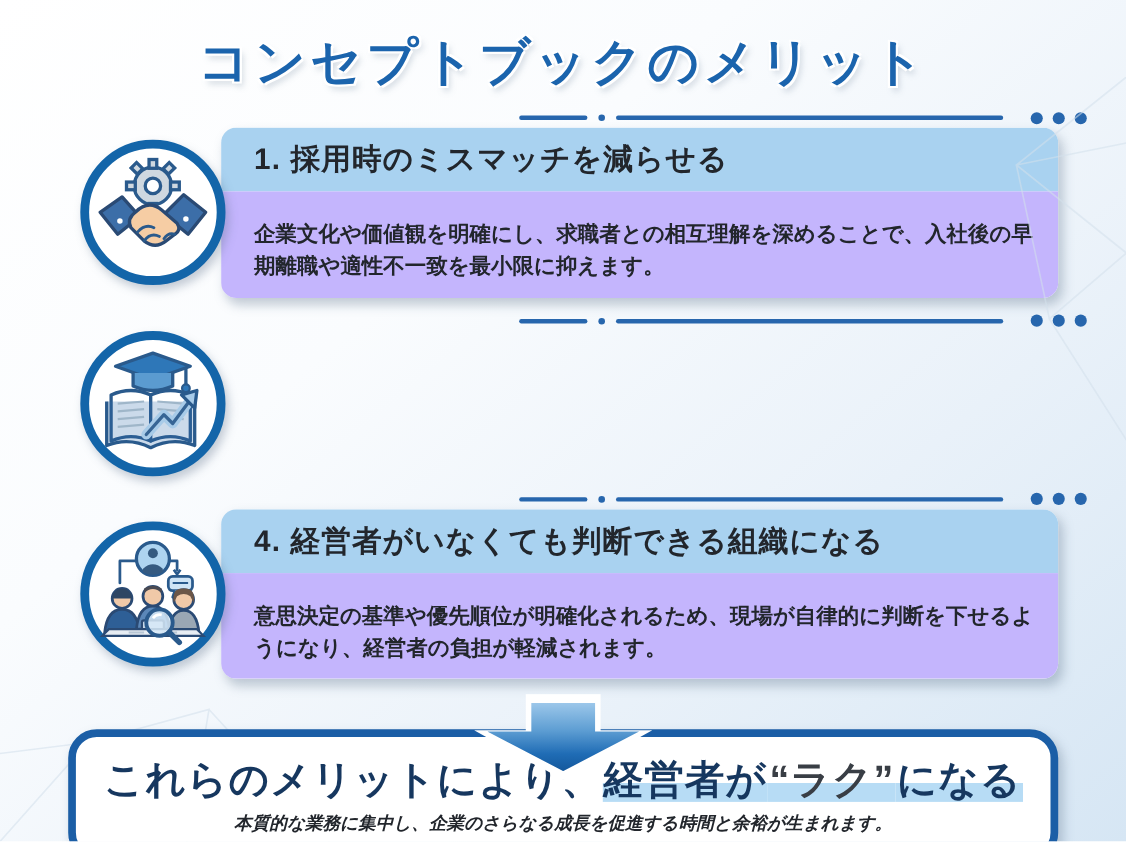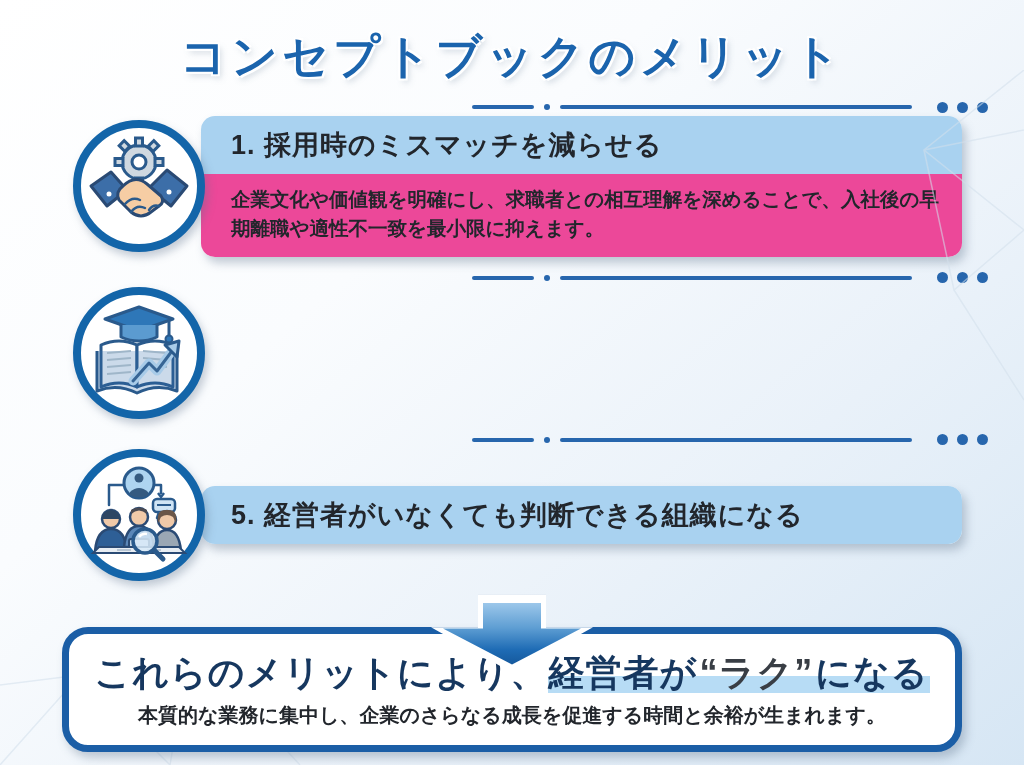--- a/index.html
+++ b/index.html
@@ -43,21 +43,21 @@
   .card {
     flex:1; margin-left:-4px; border-radius:14px; overflow:hidden;
     box-shadow:4px 6px 10px rgba(100,120,145,.38);
     background:#fff;
   }
   .card-header {
     background:#a9d2f0; padding:11px 14px 11px 30px;
     font-size:27px; font-weight:800; color:#22262c; letter-spacing:1px;
   }
   .card-body {
-    background:#ec4899; padding:11px 18px 13px 30px;
+    background:#c4b5fd; padding:25px 18px 13px 30px;
     font-size:19.5px; font-weight:700; color:#22262c; line-height:1.5;
   }
 
   
   .arrow-wrap { position:relative; height:78px; margin-top:-2px; margin-bottom:-46px; z-index:3;
     display:flex; justify-content:center; }
   .arrow-outer {
     width:162px; height:78px;
     clip-path:polygon(29% 0, 71% 0, 71% 42%, 100% 42%, 50% 100%, 0 42%, 29% 42%);
     background:#fff; filter:drop-shadow(3px 4px 5px rgba(90,110,135,.45));
@@ -75,21 +75,21 @@
     background:#fff; padding:50px 14px 16px; z-index:2;
     box-shadow:4px 6px 10px rgba(100,120,145,.38);
     text-align:center; margin-top:-34px;
   }
   .conclusion { padding-top:16px; }
   .conclusion-headline { font-size:36px; font-weight:800; letter-spacing:1px; line-height:1.3; }
   .headline-prefix { color:#16375f; }
   .hl { background:linear-gradient(to top, #b7dcf5 42%, rgba(0,0,0,0) 42%); padding:0 1px; }
   .hl-navy { color:#16375f; }
   .hl-gray { color:#393e45; }
-  .conclusion-subtext { margin-top:6px; font-size:20px; font-weight:700; color:#22262c; }
+  .conclusion-subtext { margin-top:6px; font-size:16px; font-weight:700; color:#22262c;font-style:italic; }
 
   svg .stk { stroke:#2a5a8c; stroke-width:3; fill:none; stroke-linecap:round; stroke-linejoin:round; }
 </style>
 </head>
 <body>
 
 <div class="slide">
 
   <svg class="mesh" style="left:0;bottom:0;" width="340" height="180" viewBox="0 0 340 180">
     <path d="M0 180 L80 90 L170 180 M80 90 L190 60 L170 180 M190 60 L300 180 M0 100 L80 90" stroke="#d3e0ec" stroke-width="1.5" fill="none"></path>
@@ -229,21 +229,22 @@
               <path d="M30 87 L44 87 M60 87 L74 87" stroke="#b8c6d4" stroke-width="2"></path>
             </g>
             <g>
               <circle cx="58" cy="78" r="12" fill="#d8eaf8" fill-opacity=".85" stroke="#2a5a8c" stroke-width="3.5"></circle>
               <path d="M67 87 L76 96" stroke="#2a5a8c" stroke-width="5" stroke-linecap="round"></path>
               <path d="M52 74 Q55 70 60 71" stroke="#fff" stroke-width="2.5" fill="none"></path>
             </g>
           </svg>
         </div>
         <div class="card">
-          <div class="card-header">5. 経営者がいなくても判断できる組織になる</div>
+          <div class="card-header">4. 経営者がいなくても判断できる組織になる</div>
+          <div class="card-body">意思決定の基準や優先順位が明確化されるため、現場が自律的に判断を下せるようになり、経営者の負担が軽減されます。</div>
         </div>
       </div>
     </div>
 
   </div>
 
   <div class="arrow-wrap">
     <div class="arrow-outer">
         <div class="arrow-inner"></div>
       </div>

